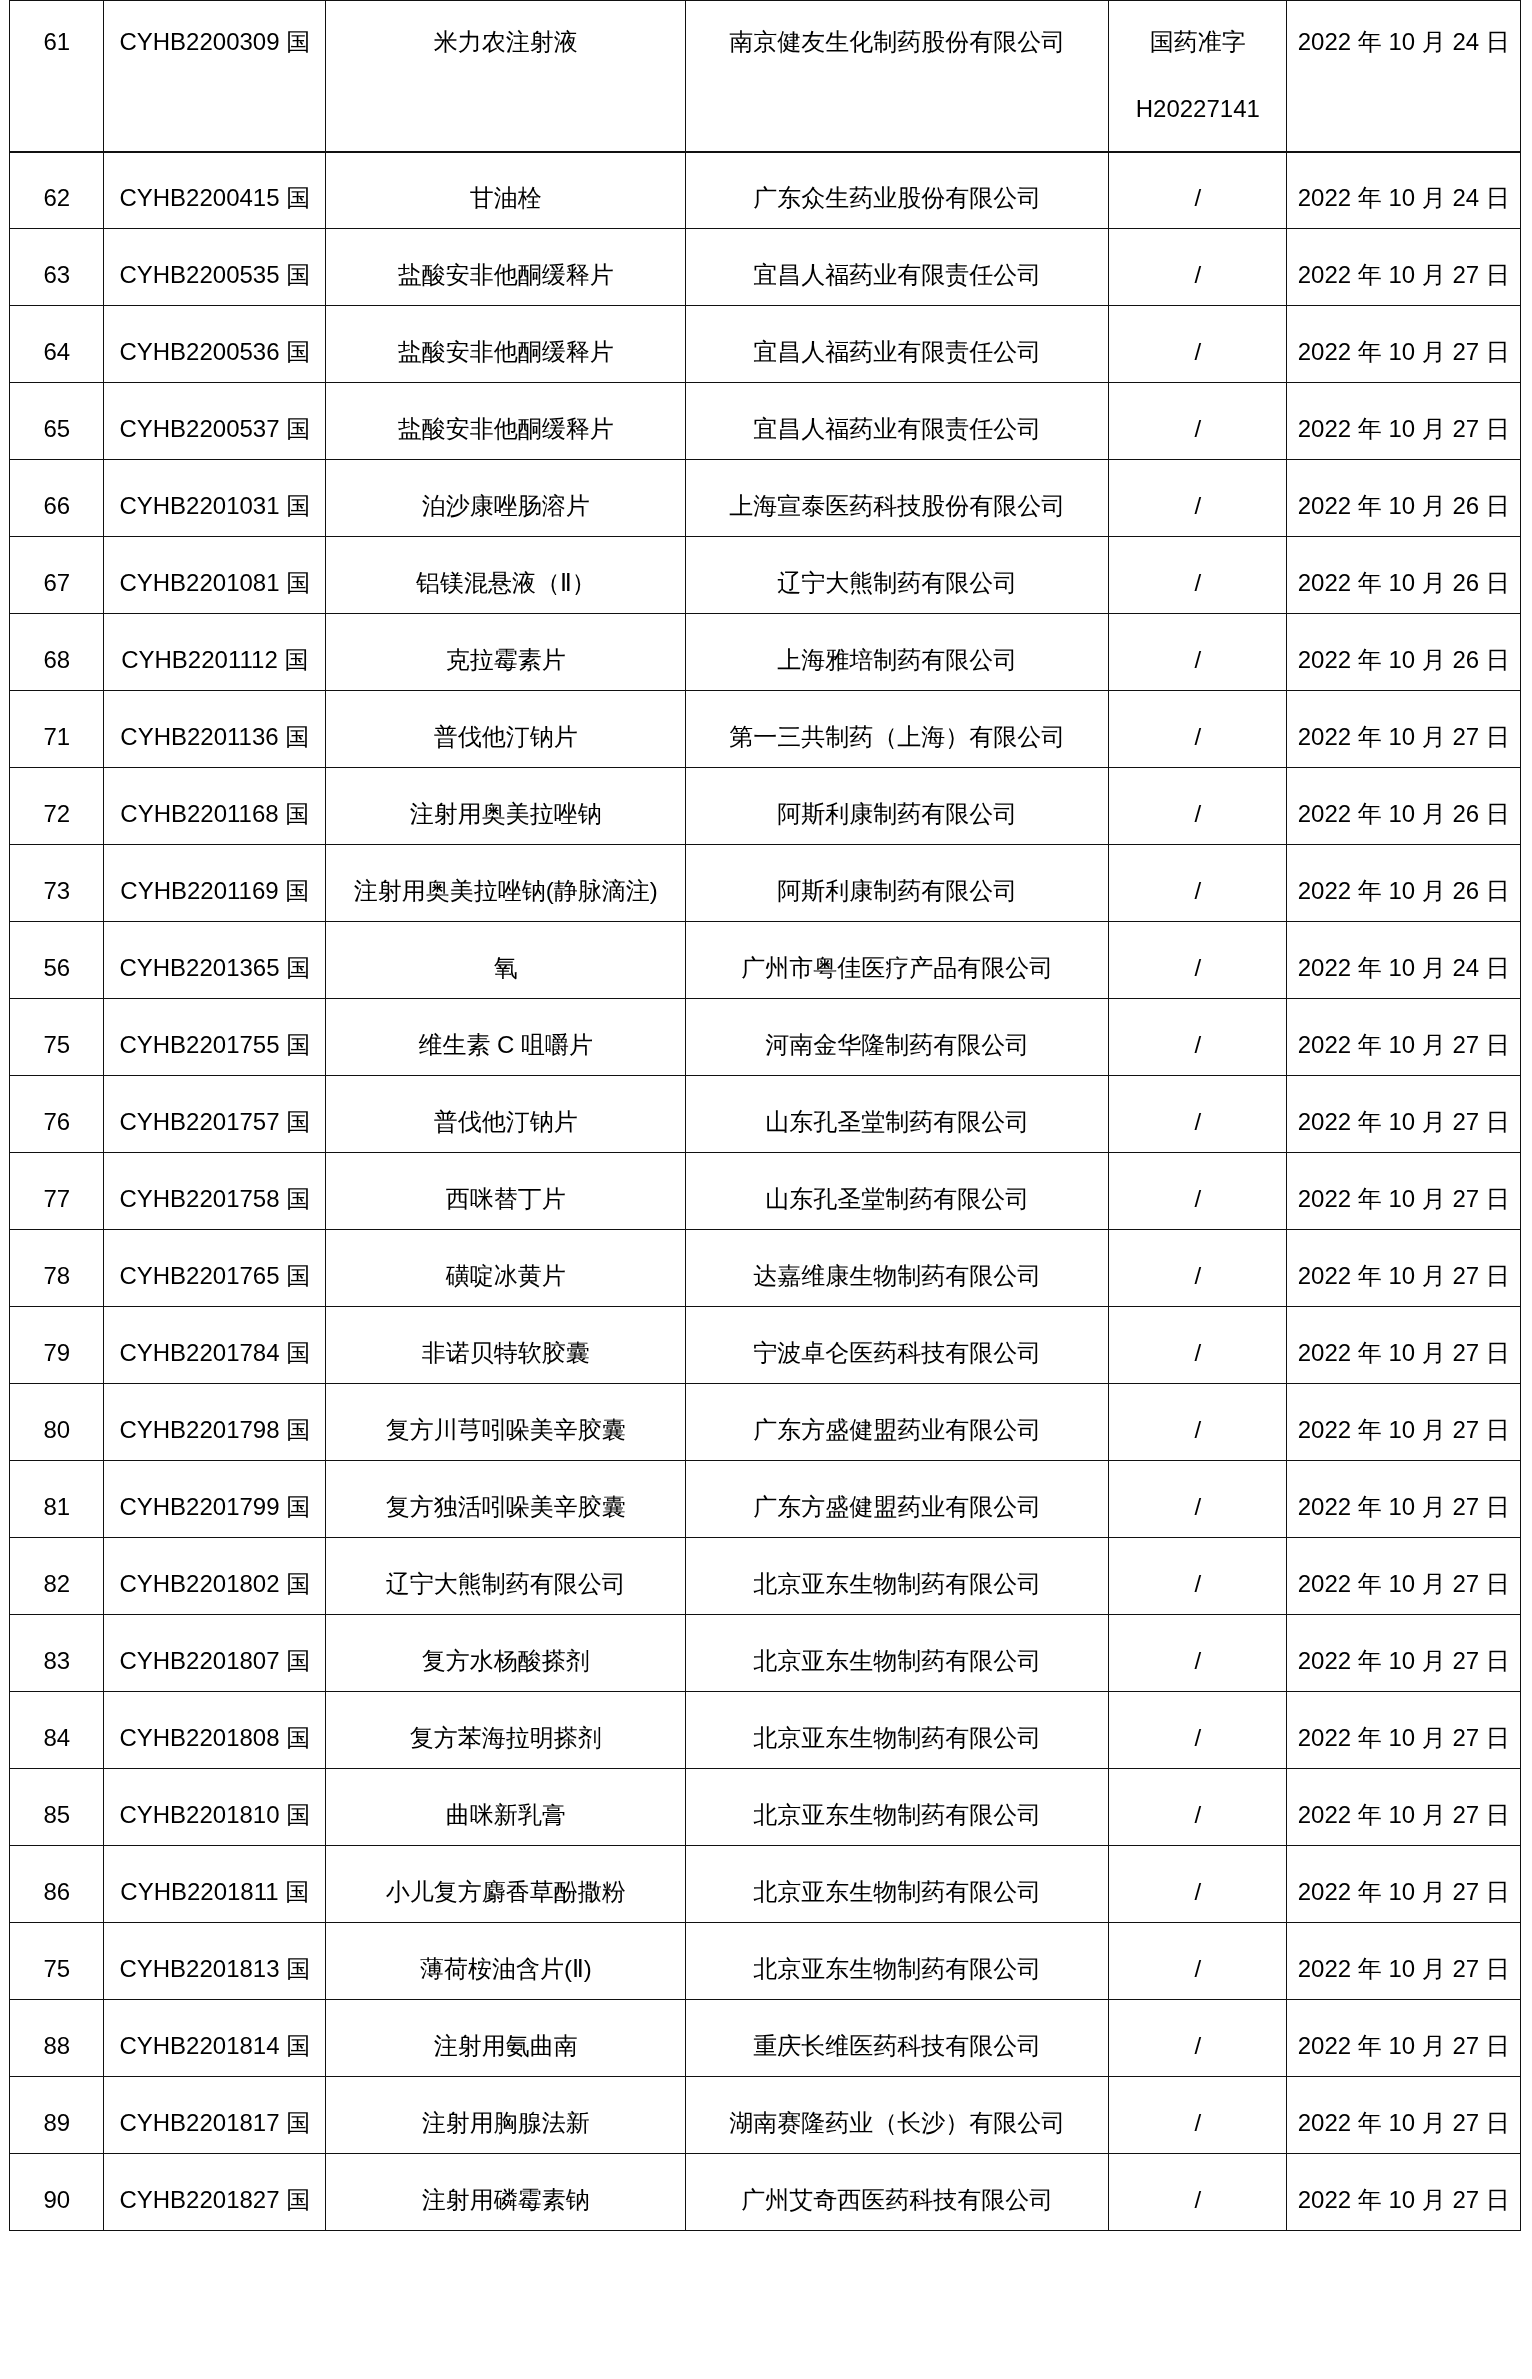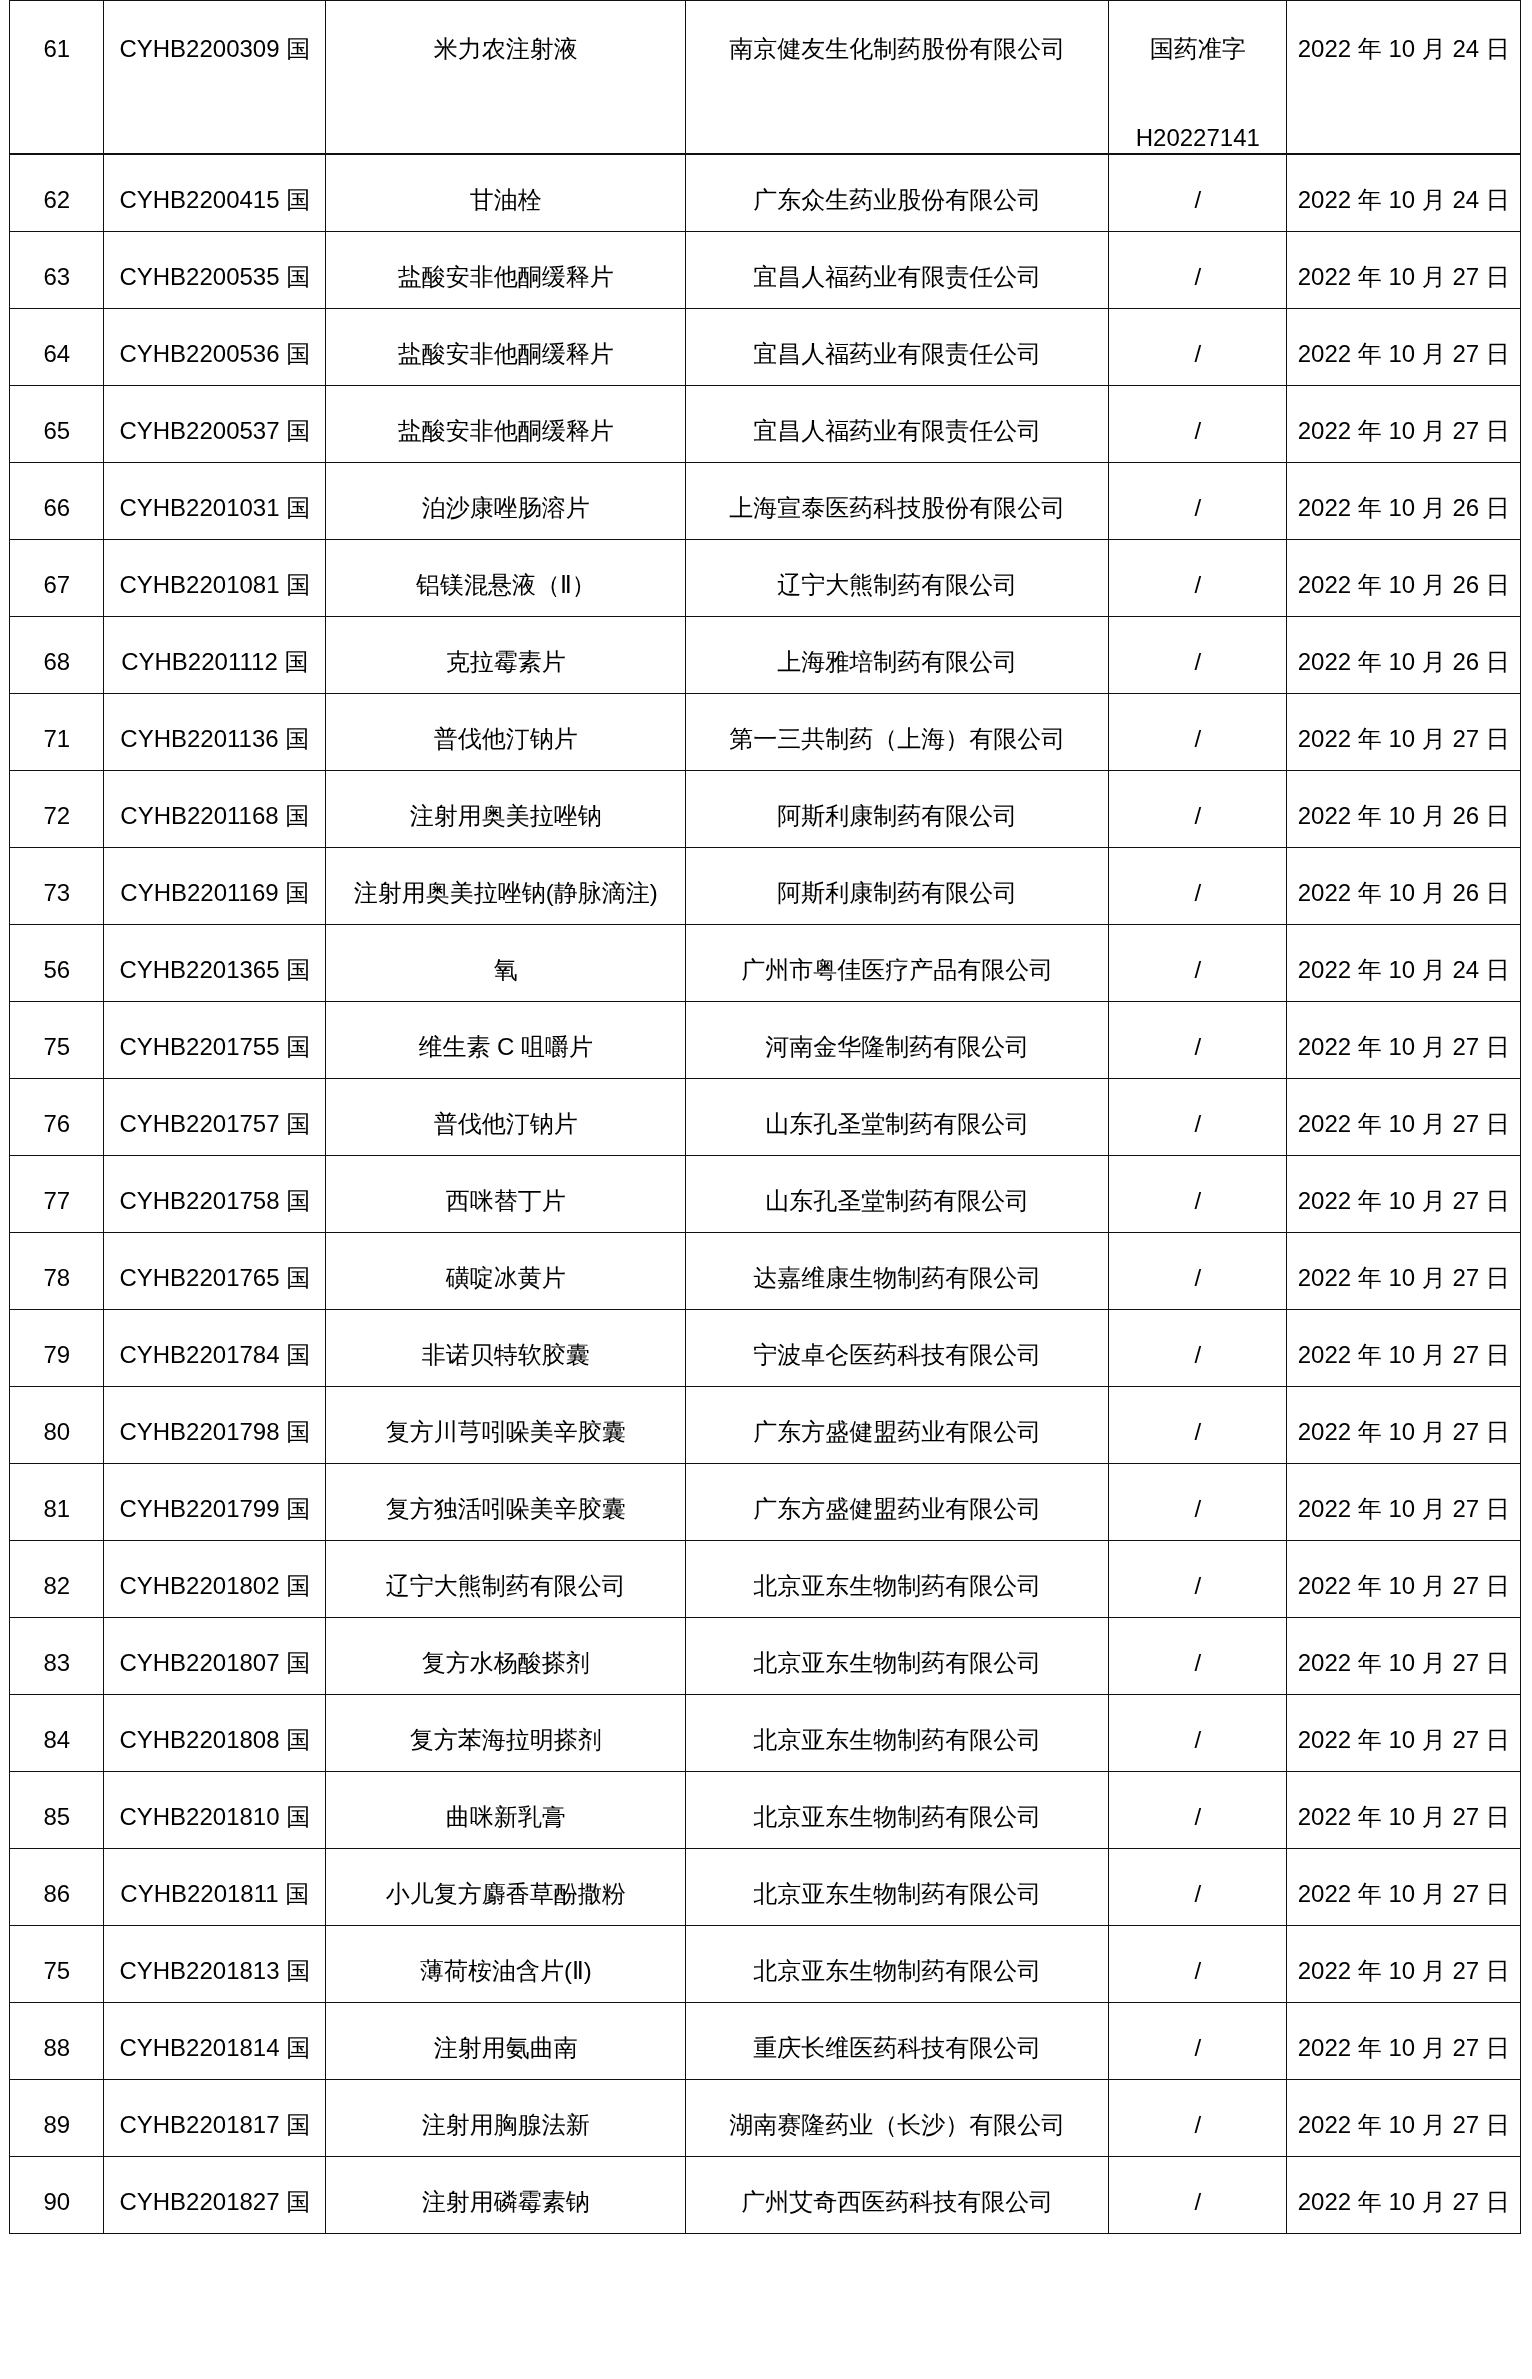--- a/index.html
+++ b/index.html
@@ -38,27 +38,27 @@
   
   table.approval-table tr {
     height: 77px;
   }
   
   table.approval-table tr.row-first {
     height: 151px;
   }
   table.approval-table tr.row-first td {
     vertical-align: top;
-    padding-top: 33px;
+    padding-top: 26px;
   }
   
   table.approval-table tr:nth-child(2) td { border-top-width: 2.8px; }
   table.approval-table tr:nth-child(29) td { border-top-width: 2.8px; font-style: italic; }
   .approval-line2 {
-    margin-top: 59px;
+    margin-top: 37px;
   }
 </style>
 </head>
 <body>
 
 <div class="table-wrap">
   <table class="approval-table">
     <colgroup>
       <col style="width:94px">
       <col style="width:222px">

